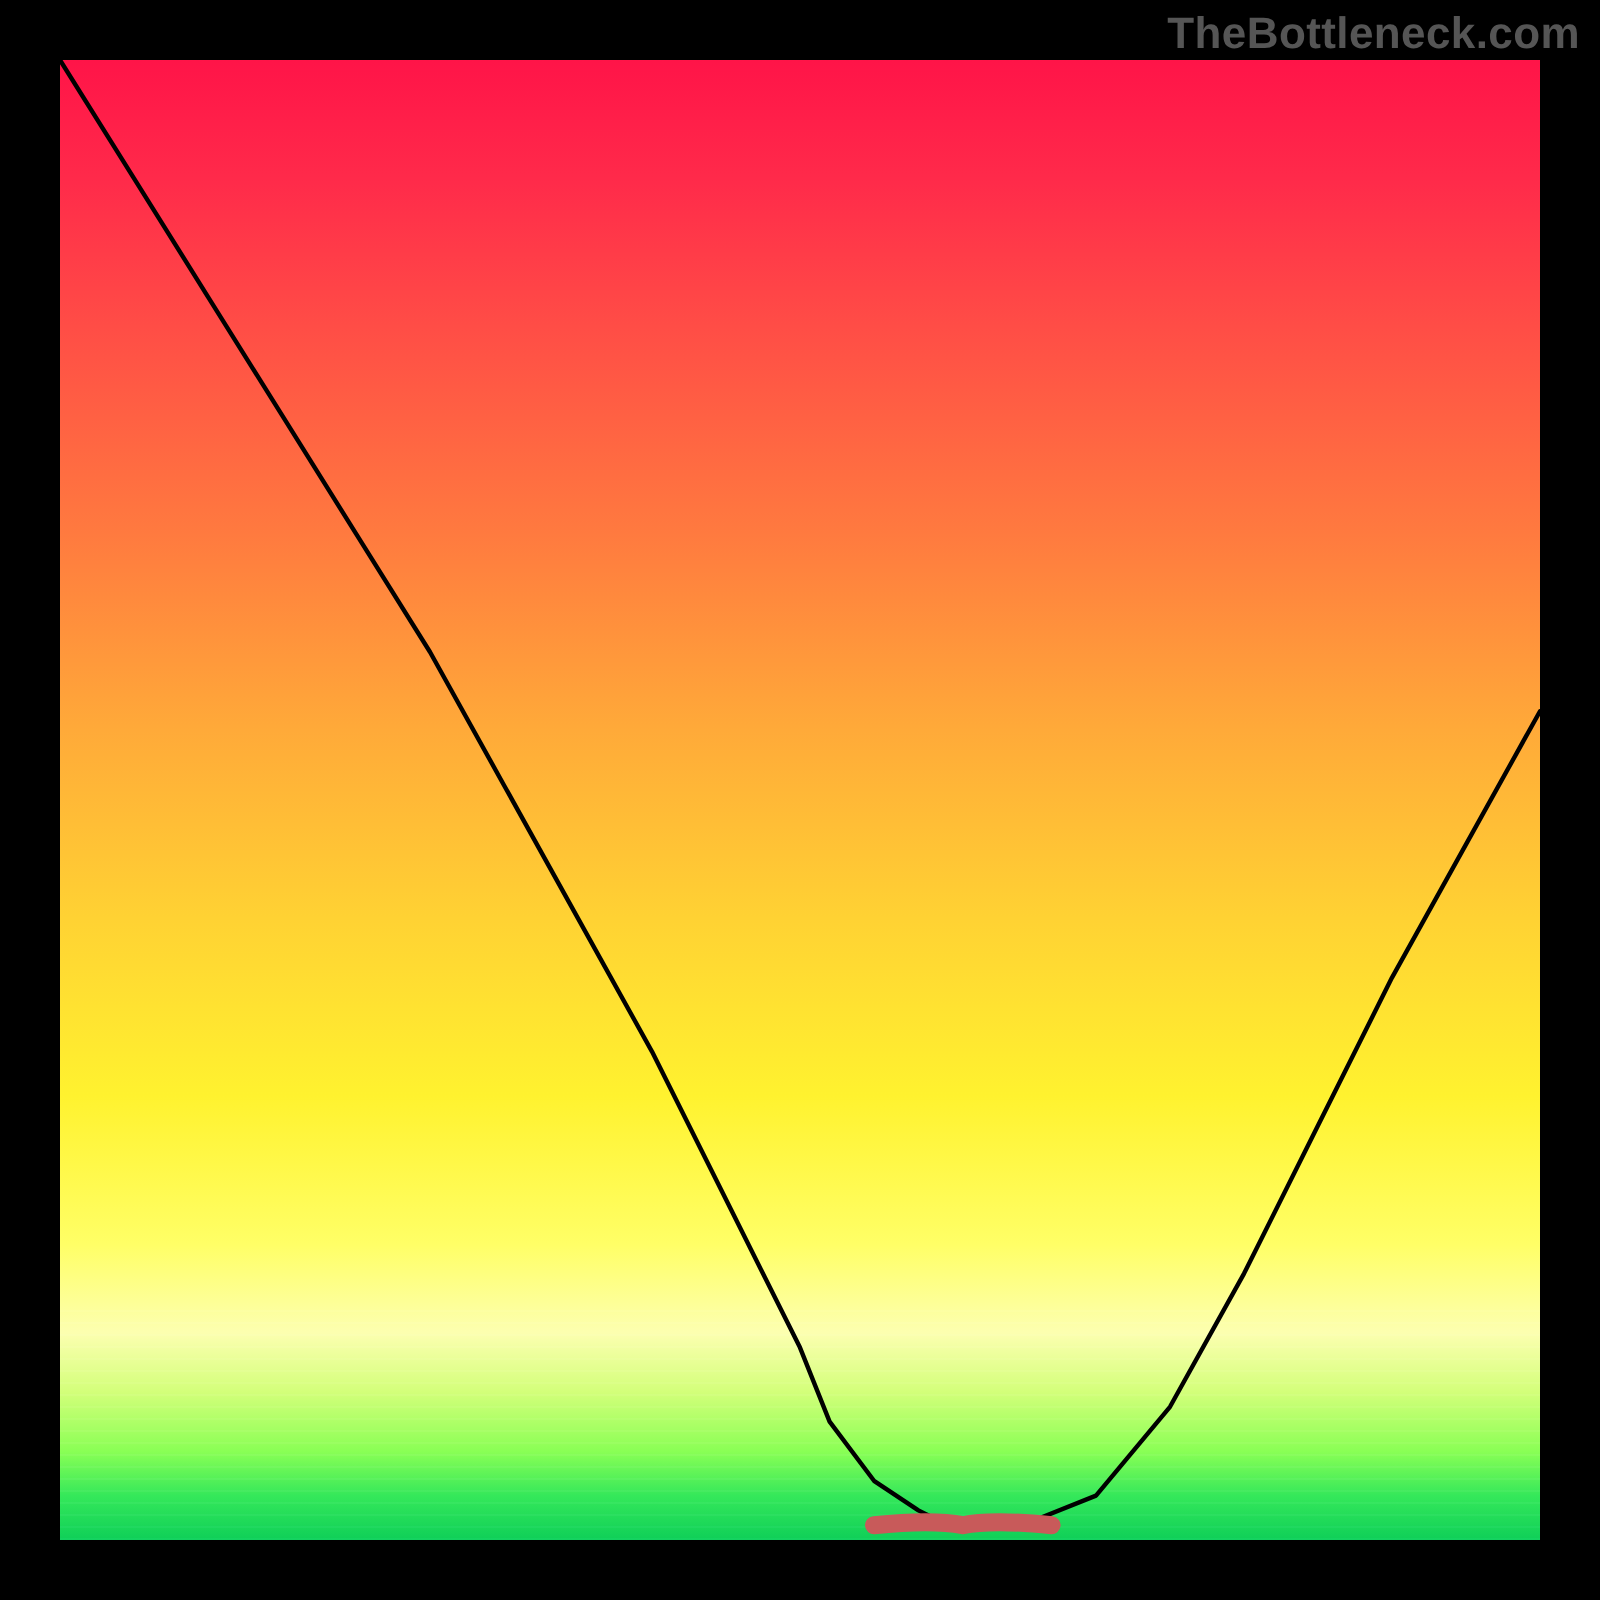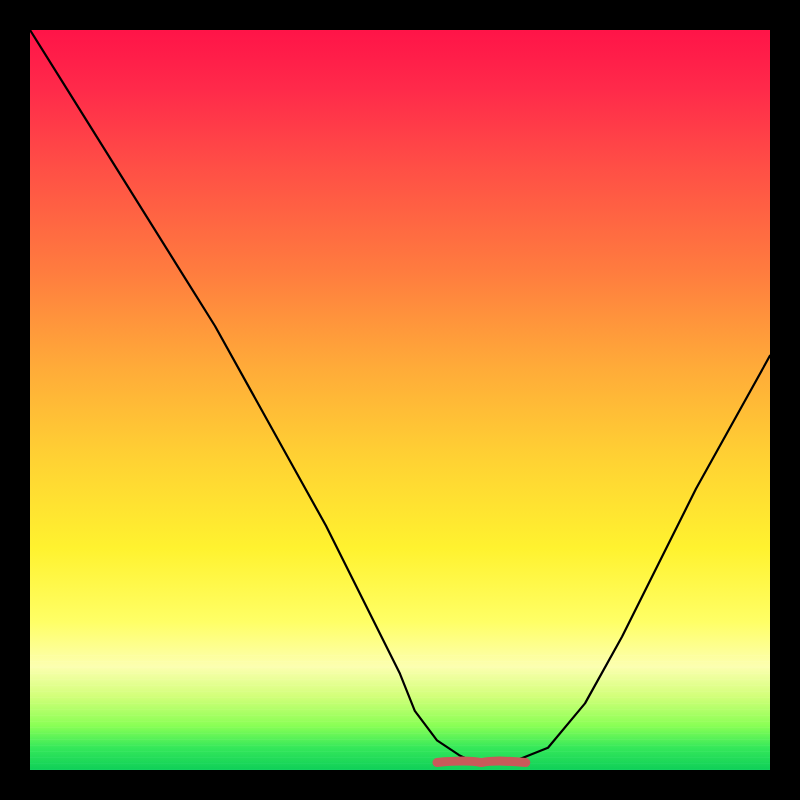--- a/index.html
+++ b/index.html
@@ -78,20 +78,21 @@
   }
   svg.curve {
     position: absolute;
     inset: 0;
   }
 </style>
 </head>
 <body>
 
 <div class="frame">
+  <div class="watermark">TheBottleneck.com</div>
 
   <div class="plot">
     <div class="gradient"></div>
     <div class="bands"></div>
     <svg class="curve" viewBox="0 0 740 740" preserveAspectRatio="none">
       <path fill="none" stroke="#000" stroke-width="2.2" stroke-linecap="round" stroke-linejoin="round" d="M0.0 0.0 L37.0 59.2 L74.0 118.4 L111.0 177.6 L148.0 236.8 L185.0 296.0 L222.0 362.6 L259.0 429.2 L296.0 495.8 L333.0 569.8 L370.0 643.8 L384.8 680.8 L407.0 710.4 L429.2 725.2 L444.0 732.6 L458.8 732.6 L481.0 732.6 L518.0 717.8 L555.0 673.4 L592.0 606.8 L629.0 532.8 L666.0 458.8 L703.0 392.2 L740.0 325.6"></path>
       <path fill="none" stroke="#c85a5a" stroke-width="9" stroke-linecap="round" stroke-linejoin="round" d="M407.0 732.6 Q 436.3 729.6 451.4 732.6 Q 465.6 729.6 495.8 732.6"></path>
     </svg>
   </div>
 </div>

